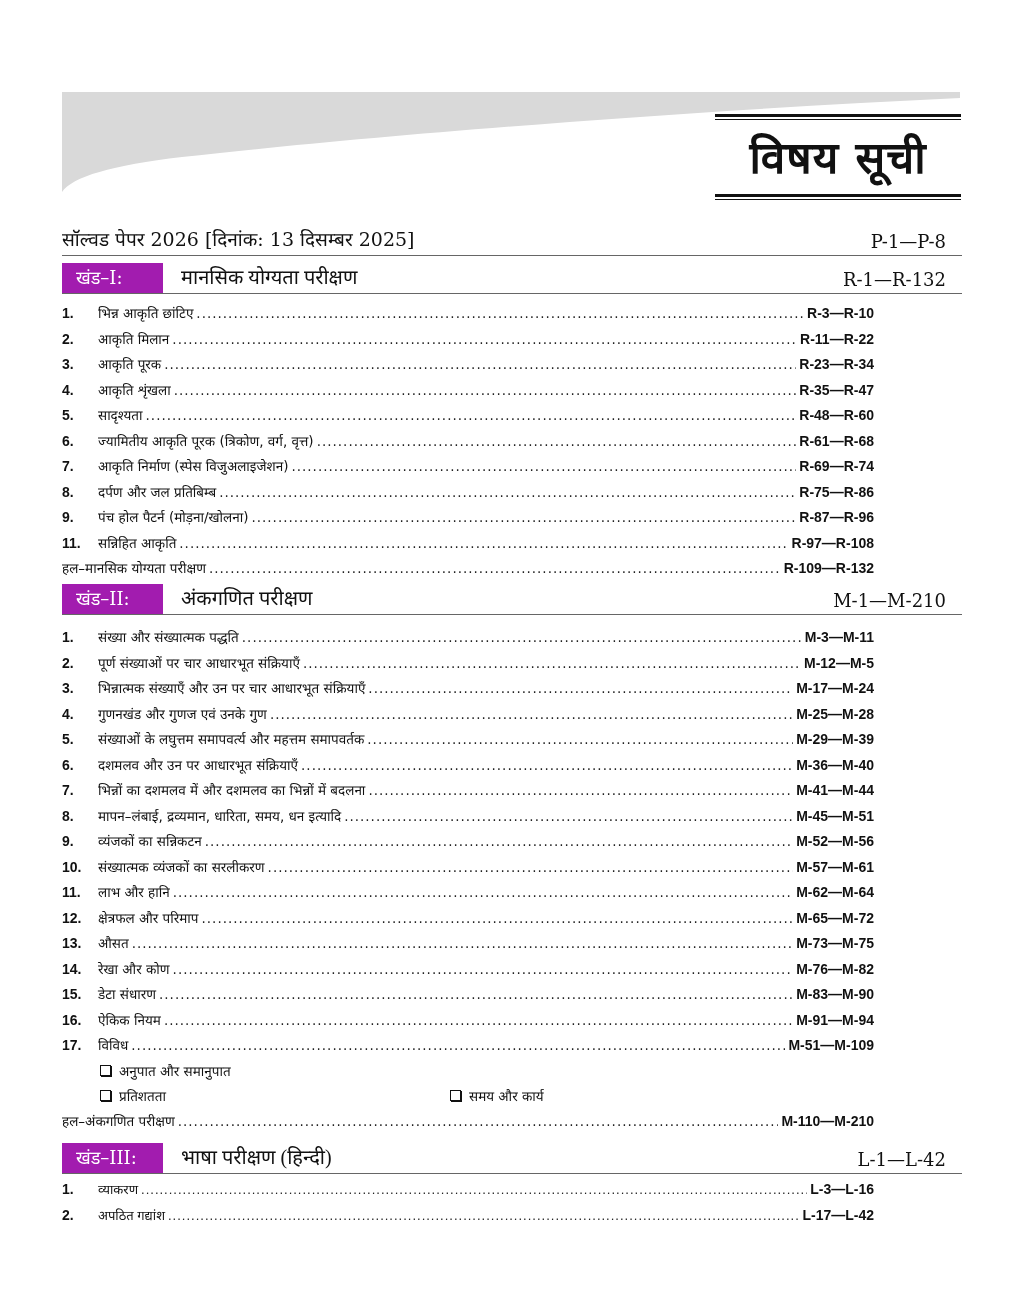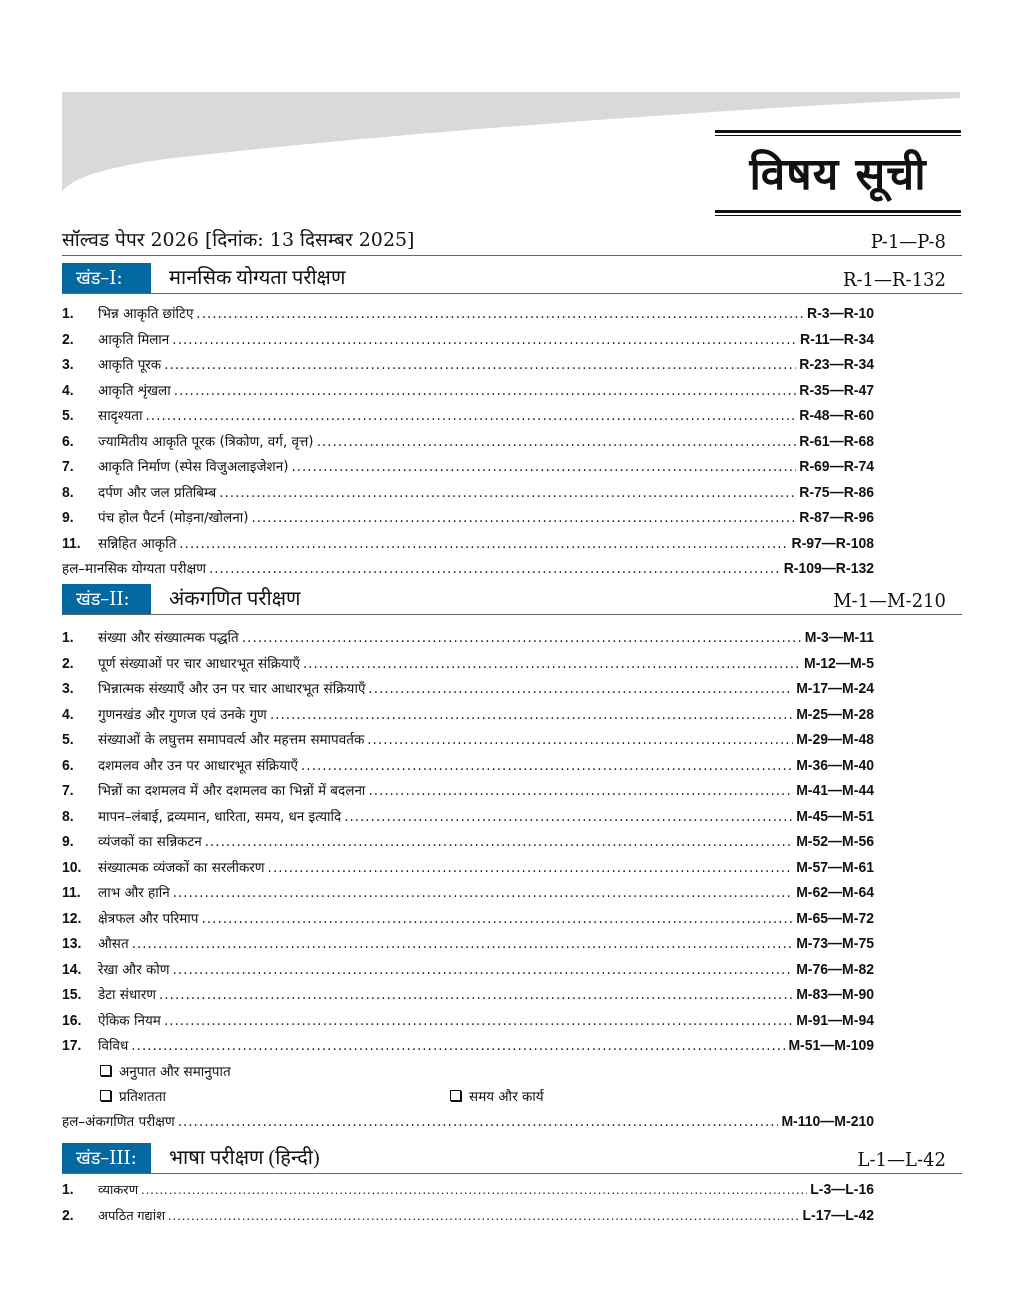--- a/index.html
+++ b/index.html
@@ -1,25 +1,25 @@
 <!DOCTYPE html>
 <html><head>
 <meta charset="utf-8">
 <style>
   html, body { margin:0; padding:0; background:#fff; }
   body { width:1024px; height:1303px; position:relative; overflow:hidden; font-family:"DejaVu Sans", sans-serif; color:#111; }
   .banner { position:absolute; left:62px; top:92px; width:898px; height:110px; }
-  .title-block { position:absolute; left:715px; top:130px; width:246px; }
+  .title-block { position:absolute; left:715px; top:114px; width:246px; }
   .dbl { border-top:3px solid #111; height:2px; border-bottom:1px solid #111; }
   .title { font-family:"DejaVu Sans", sans-serif; font-weight:bold; font-size:44px; text-align:center; padding:6px 0 8px; letter-spacing:1px; }
   .hdr-row { position:absolute; left:62px; width:900px; display:flex; align-items:flex-end; justify-content:space-between; border-bottom:1.5px solid #666; }
   .hdr-row .left { display:flex; align-items:flex-start; }
   .hdr-text { font-family:"DejaVu Serif", serif; font-size:19px; padding-bottom:3px; }
   .hdr-pages { font-family:"DejaVu Serif", serif; font-size:18px; padding-bottom:3px; padding-right:16px; }
-  .khand { background:#0369a1; color:#fff; font-family:"DejaVu Serif", serif; font-size:18px; padding:2px 10px 4px 14px; margin-right:18px; min-width:65px; }
+  .khand { background:#a21caf; color:#fff; font-family:"DejaVu Serif", serif; font-size:18px; padding:2px 22px 4px 14px; margin-right:18px; min-width:65px; }
   .sec-title { font-family:Liberation Serif, serif; font-size:20px; padding-bottom:3px; }
   .list { position:absolute; left:62px; width:812px; }
   .row { display:flex; align-items:baseline; height:25.5px; font-size:13.5px; }
   .num { width:36px; font-weight:bold; font-family:"Liberation Sans", sans-serif; font-size:14px; }
   .label { white-space:nowrap; }
   .dots { flex:1; overflow:hidden; white-space:nowrap; letter-spacing:1px; margin:0 3px; color:#222; }
   .dots::after { content:"................................................................................................................................................................................................................"; }
   .pages { font-weight:bold; font-family:"Liberation Sans", sans-serif; font-size:14px; white-space:nowrap; }
   .sub { display:flex; height:25px; font-size:13.5px; padding-left:38px; align-items:baseline;text-align:right; }
   .sub .cell { width:350px; display:flex; align-items:center; }
@@ -57,21 +57,21 @@
   <div class="row">
       <span class="num">1.</span>
       <span class="label">भिन्न आकृति छांटिए</span>
       <span class="dots"></span>
       <span class="pages">R-3—R-10</span>
     </div>
   <div class="row">
       <span class="num">2.</span>
       <span class="label">आकृति मिलान</span>
       <span class="dots"></span>
-      <span class="pages">R-11—R-34</span>
+      <span class="pages">R-11—R-22</span>
     </div>
   <div class="row">
       <span class="num">3.</span>
       <span class="label">आकृति पूरक</span>
       <span class="dots"></span>
       <span class="pages">R-23—R-34</span>
     </div>
   <div class="row">
       <span class="num">4.</span>
       <span class="label">आकृति शृंखला</span>
@@ -150,21 +150,21 @@
   <div class="row">
       <span class="num">4.</span>
       <span class="label">गुणनखंड और गुणज एवं उनके गुण</span>
       <span class="dots"></span>
       <span class="pages">M-25—M-28</span>
     </div>
   <div class="row">
       <span class="num">5.</span>
       <span class="label">संख्याओं के लघुत्तम समापवर्त्य और महत्तम समापवर्तक</span>
       <span class="dots"></span>
-      <span class="pages">M-29—M-48</span>
+      <span class="pages">M-29—M-39</span>
     </div>
   <div class="row">
       <span class="num">6.</span>
       <span class="label">दशमलव और उन पर आधारभूत संक्रियाएँ</span>
       <span class="dots"></span>
       <span class="pages">M-36—M-40</span>
     </div>
   <div class="row">
       <span class="num">7.</span>
       <span class="label">भिन्नों का दशमलव में और दशमलव का भिन्नों में बदलना</span>

